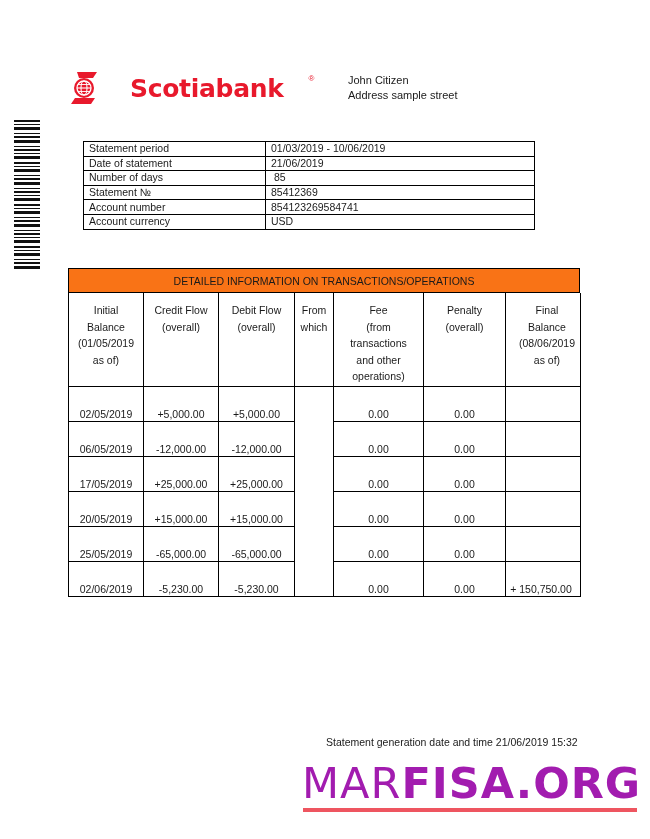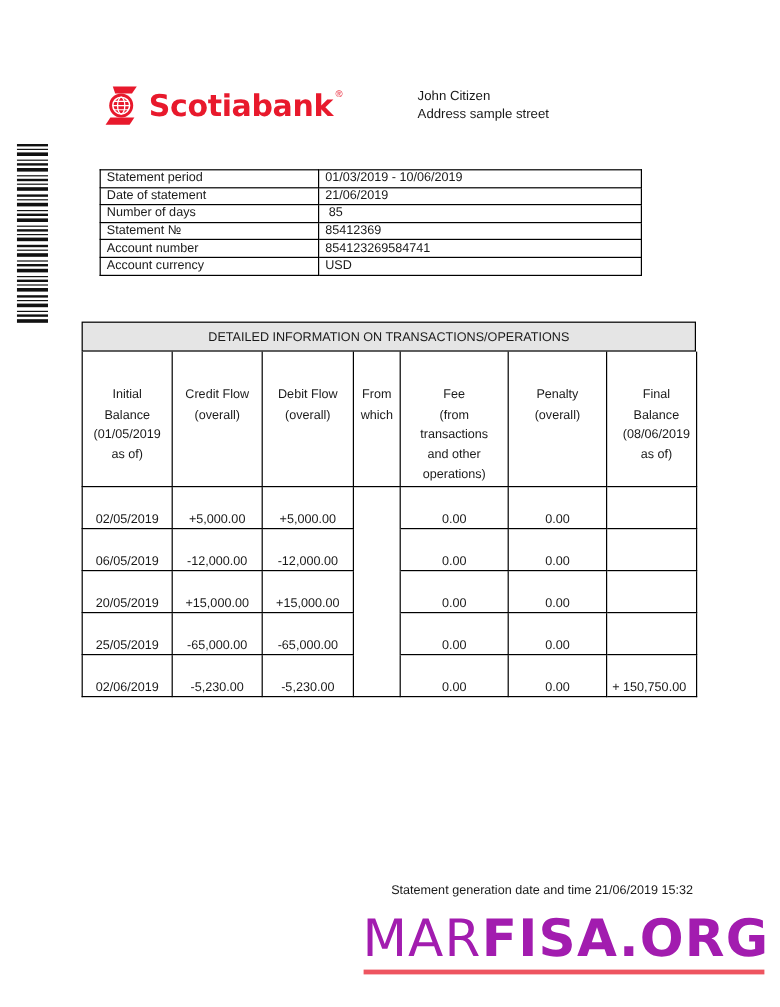--- a/index.html
+++ b/index.html
@@ -3,40 +3,40 @@
 <meta charset="utf-8">
 <style>
   html, body { margin: 0; padding: 0; }
   body {
     width: 650px; height: 839px; background: #ffffff; position: relative; overflow: hidden;
     font-family: "Liberation Sans", "DejaVu Sans", sans-serif; color: #1a1a1a;
   }
   .abs { position: absolute; }
 
   
-  .logo { left: 84px; top: 70px; height: 36px; display: flex; align-items: center; }
+  .logo { left: 67px; top: 70px; height: 36px; display: flex; align-items: center; gap: 23px; }
   .logo svg { width: 34px; height: 36px; }
   .logo-text { font-family: "DejaVu Sans", sans-serif; font-weight: bold; font-size: 25px; color: #e8192c; margin-left: 6px; letter-spacing: -0.3px; }
   .logo-reg { font-size: 8px; color: #e8192c; align-self: flex-start; margin-top: 4px; margin-left: 2px; }
 
   .addr { left: 348px; top: 73px; font-size: 11px; line-height: 15px; }
 
   
   .barcode { left: 14px; top: 120px; width: 26px; height: 150px; }
 
   
   .summary { left: 83px; top: 141px; width: 452px; border-collapse: collapse; font-size: 10.5px; }
   .summary td { border: 1px solid #000; height: 13.6px; padding: 0 0 0 5px; line-height: 13px; }
   .summary td.lbl { width: 176px; }
 
   
   .tx-wrap { left: 68px; top: 268px; width: 512px; }
-  .tx-title { height: 25px; background: #e5e5e5; border: 1px solid #000; font-size: 10.5px; line-height: 25px; text-align: center; box-sizing: border-box; }
+  .tx-title { height: 25px; background: #f97316; border: 1px solid #000; font-size: 10.5px; line-height: 25px; text-align: center; box-sizing: border-box; }
   .tx { border-collapse: collapse; width: 512px; font-size: 10.5px; table-layout: fixed; }
-  .tx th { font-weight: normal; vertical-align: top; padding-top: 28px; line-height: 16.5px; border: 1px solid #000; border-top: none; height: 93px; box-sizing: border-box; }
+  .tx th { font-weight: normal; vertical-align: top; padding-top: 9px; line-height: 16.5px; border: 1px solid #000; border-top: none; height: 93px; box-sizing: border-box; }
   .tx td { border: 1px solid #000; height: 35px; text-align: center; vertical-align: bottom; padding-bottom: 1px; box-sizing: border-box; }
   .tx td.from { border-top: none; border-bottom: none; }
   .tx tr:last-child td.from { border-bottom: 1px solid #000; }
   .tx th.left { text-align: center; padding-left: 9px; }
   .tx td.right { text-align: center; padding-right: 5px; }
 
   .gen { left: 326px; top: 736px; font-size: 10.5px; }
 
   .marfisa { left: 302px; top: 758px; font-family: "DejaVu Sans", sans-serif; font-size: 43px; color: #a21caf; letter-spacing: 1px; line-height: 50px; }
   .marfisa .thin { font-weight: normal; }
@@ -200,20 +200,29 @@
       <tr>
         <td>06/05/2019</td>
         <td>-12,000.00</td>
         <td>-12,000.00</td>
         <td class="from"></td>
         <td>0.00</td>
         <td>0.00</td>
         <td class="right"></td>
       </tr>
       <tr>
+        <td>17/05/2019</td>
+        <td>+25,000.00</td>
+        <td>+25,000.00</td>
+        <td class="from"></td>
+        <td>0.00</td>
+        <td>0.00</td>
+        <td class="right"></td>
+      </tr>
+      <tr>
         <td>20/05/2019</td>
         <td>+15,000.00</td>
         <td>+15,000.00</td>
         <td class="from"></td>
         <td>0.00</td>
         <td>0.00</td>
         <td class="right"></td>
       </tr>
       <tr>
         <td>25/05/2019</td>

